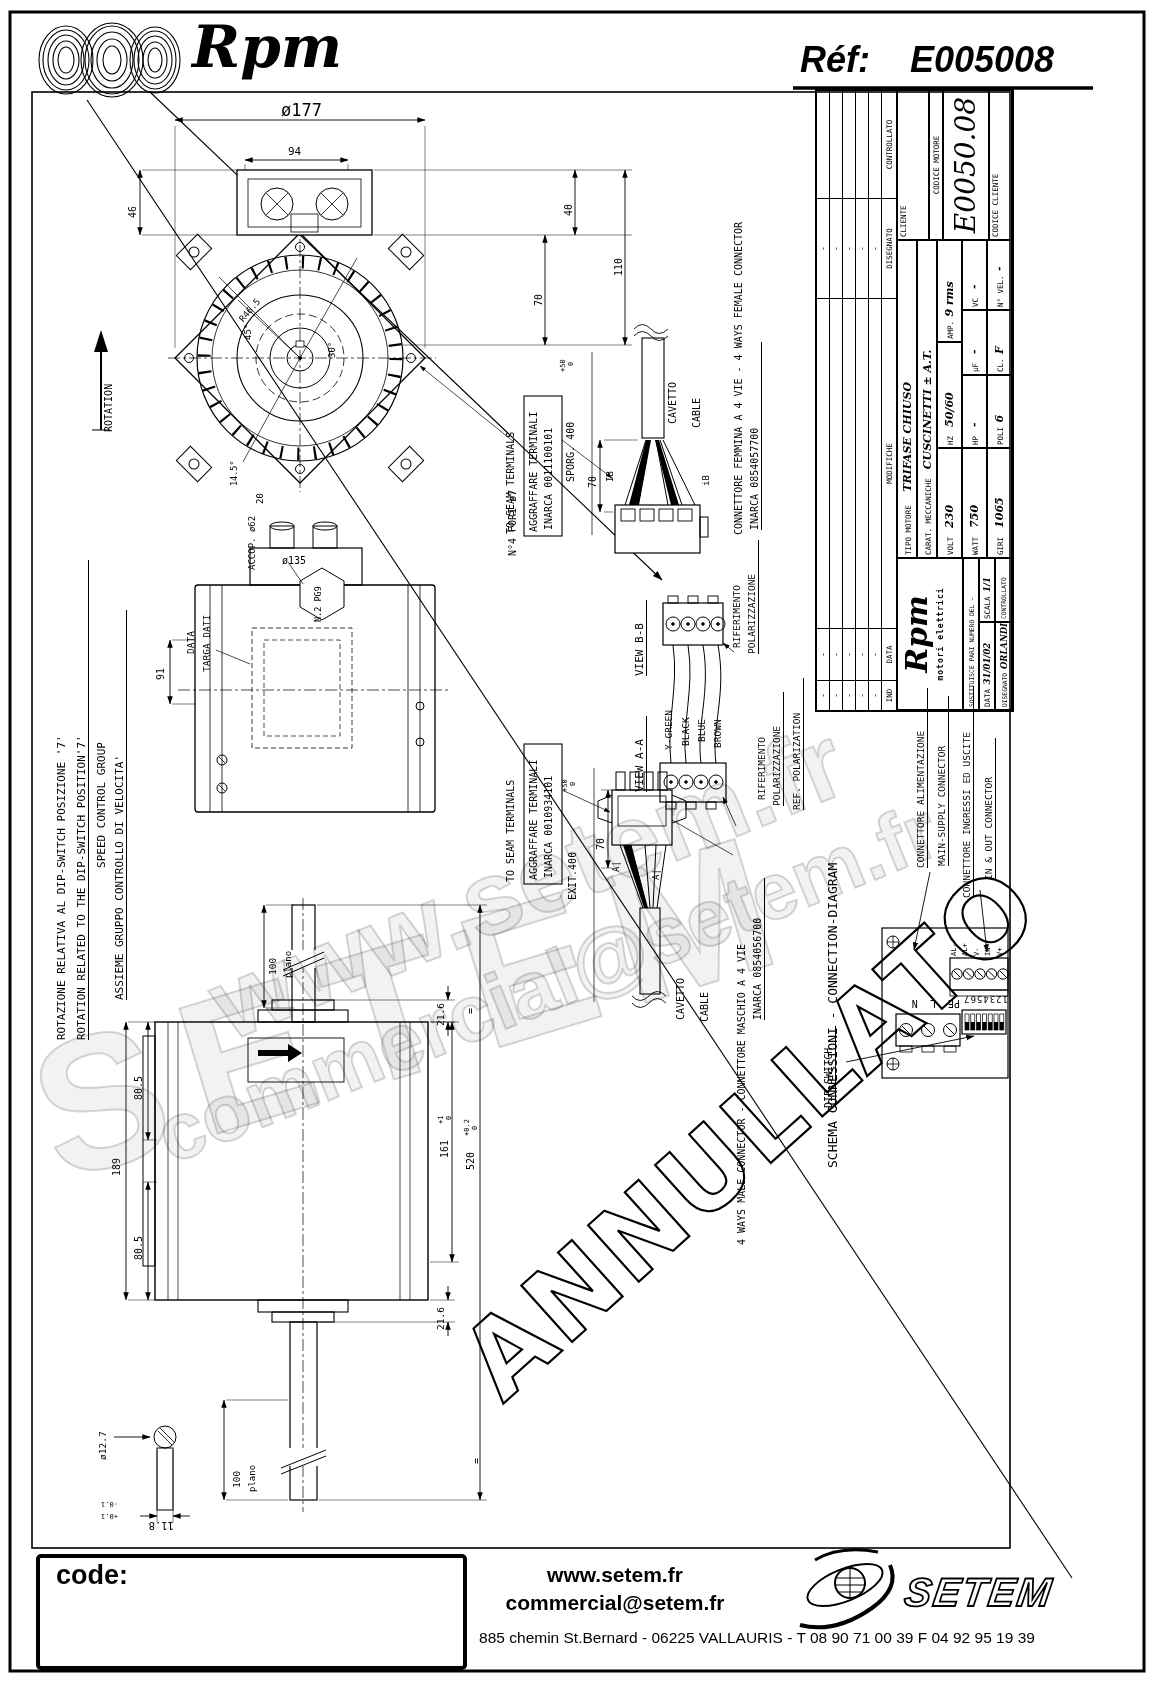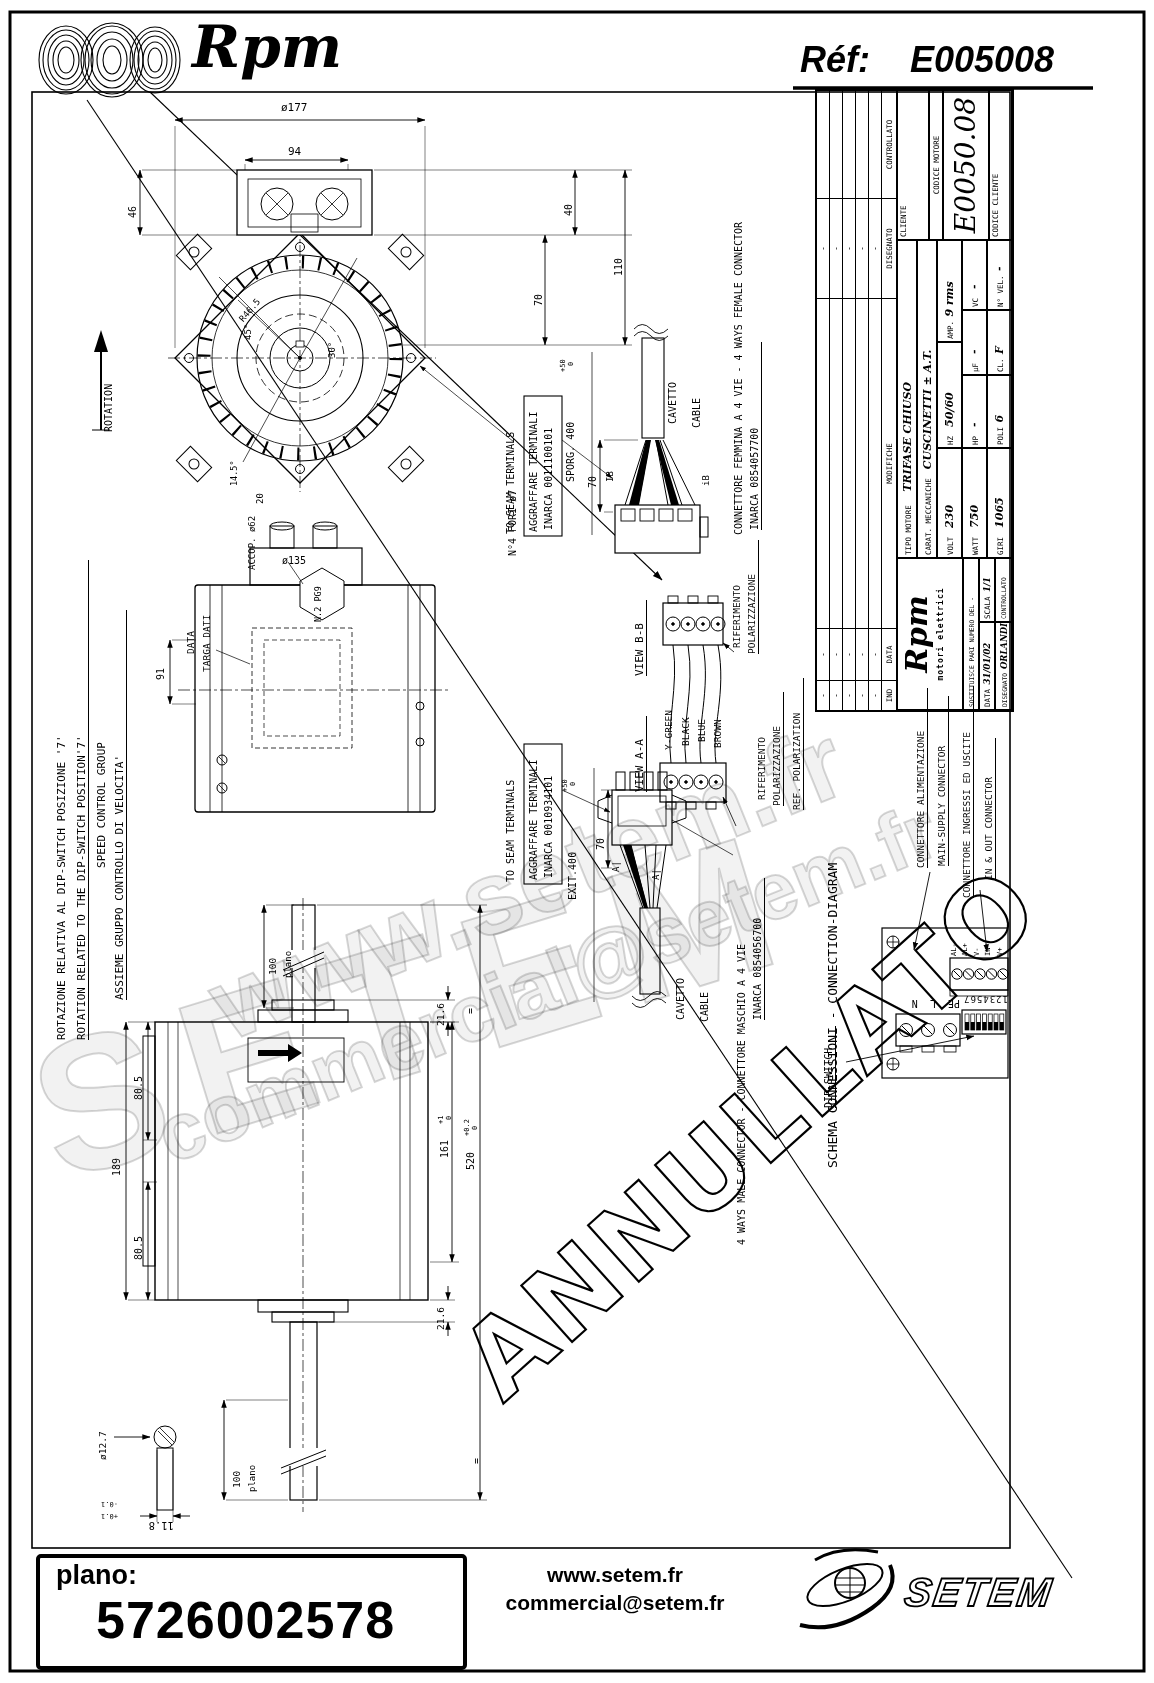--- a/index.html
+++ b/index.html
@@ -379,21 +379,21 @@
   <div class="lbl ser" style="left:192px;top:18px;font-size:58px;font-style:italic;font-weight:bold;">Rpm</div>
   <div class="lbl sans" style="left:800px;top:42px;font-size:36px;font-style:italic;font-weight:bold;">Réf:</div>
   <div class="lbl sans" style="left:910px;top:42px;font-size:36px;font-style:italic;font-weight:bold;">E005008</div>
 
   <div class="lbl v" style="left:56px;top:1040px;width:480px;font-size:11px;">ROTAZIONE RELATIVA AL DIP-SWITCH POSIZIONE '7'</div>
   <div class="lbl v u" style="left:76px;top:1040px;width:480px;font-size:11px;">ROTATION RELATED TO THE DIP-SWITCH POSITION'7'</div>
   <div class="lbl v ctr" style="left:96px;top:930px;width:250px;font-size:11px;">SPEED CONTROL GROUP</div>
   <div class="lbl v u" style="left:114px;top:1000px;width:390px;font-size:11px;">ASSIEME GRUPPO CONTROLLO DI VELOCITA'</div>
   <div class="lbl v" style="left:104px;top:432px;width:80px;font-size:10px;">ROTATION</div>
 
-  <div class="lbl" style="left:281px;top:102px;font-size:11px;">ø177</div>
+  <div class="lbl" style="left:281px;top:102px;font-size:17px;">ø177</div>
   <div class="lbl" style="left:288px;top:146px;font-size:11px;">94</div>
   <div class="lbl v" style="left:128px;top:218px;width:26px;">46</div>
   <div class="lbl v" style="left:564px;top:216px;width:26px;">40</div>
   <div class="lbl v" style="left:614px;top:276px;width:30px;">110</div>
   <div class="lbl v" style="left:534px;top:306px;width:26px;">70</div>
   <div class="lbl" style="left:238px;top:318px;font-size:9px;transform:rotate(-50deg);transform-origin:0 0;">R46.5</div>
   <div class="lbl v" style="left:244px;top:340px;width:26px;font-size:9px;">45°</div>
   <div class="lbl v" style="left:328px;top:358px;width:26px;font-size:9px;">30°</div>
   <div class="lbl v" style="left:230px;top:486px;width:36px;font-size:8.5px;">14.5°</div>
   <div class="lbl v" style="left:256px;top:504px;width:22px;font-size:9px;">20</div>
@@ -562,19 +562,19 @@
   <div class="lbl v" style="left:962px;top:956px;width:24px;font-size:7px;">AL+</div>
   <div class="lbl v" style="left:974px;top:956px;width:22px;font-size:7px;">V-</div>
   <div class="lbl v" style="left:985px;top:956px;width:22px;font-size:7px;">IN</div>
   <div class="lbl v" style="left:997px;top:956px;width:22px;font-size:7px;">V+</div>
   <div class="lbl r180" style="left:898px;top:998px;width:62px;font-size:10px;">
     <span>PE</span>&nbsp;&nbsp;<span>L</span>&nbsp;&nbsp;<span>N</span>
   </div>
   <div class="lbl r180" style="left:962px;top:994px;width:46px;font-size:9px;letter-spacing:1px;">1234567</div>
   <div class="lbl v u" style="left:824px;top:1108px;width:82px;">DIP-SWITCH</div>
 
-  <div class="lbl sans" style="left:56px;top:1562px;font-size:27px;font-weight:bold;">plano:</div>
-  <div class="lbl sans" style="left:96px;top:1594px;font-size:52px;font-weight:bold;letter-spacing:1px;">5726002578</div>
+  <div class="lbl sans" style="left:56px;top:1562px;font-size:27px;font-weight:bold;">code:</div>
   <div class="lbl sans ctr" style="left:520px;top:1564px;width:190px;font-size:21px;font-weight:bold;">www.setem.fr</div>
   <div class="lbl sans ctr" style="left:490px;top:1592px;width:250px;font-size:21px;font-weight:bold;">commercial@setem.fr</div>
   <div class="lbl sans" style="left:905px;top:1572px;font-size:40px;font-style:italic;font-weight:900;color:#fff;-webkit-text-stroke:1.8px #000;letter-spacing:2px;transform:skewX(-8deg);">SETEM</div>
+  <div class="lbl sans ctr" style="left:462px;top:1630px;width:590px;font-size:15.5px;">885 chemin St.Bernard  -  06225 VALLAURIS  -  T 08 90 71 00 39   F 04 92 95 19 39</div>
 
 </div>
 
 </body></html>

